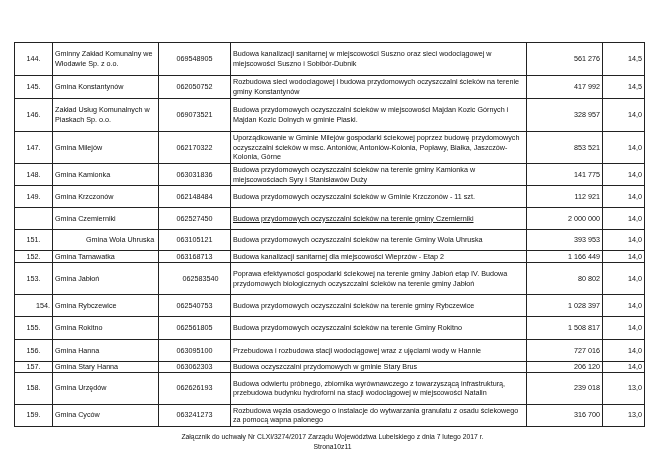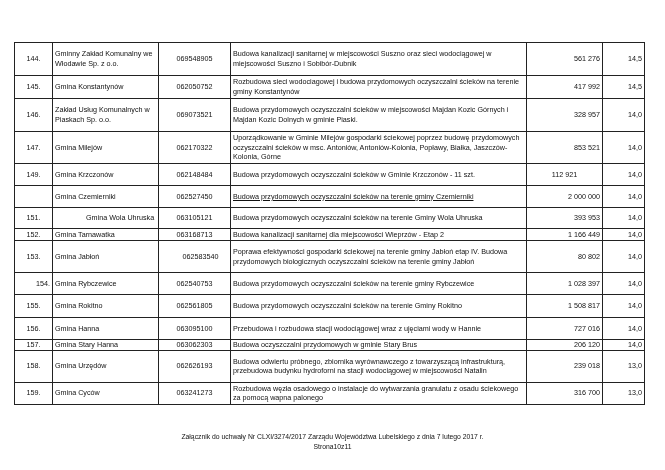--- a/index.html
+++ b/index.html
@@ -49,25 +49,33 @@
       </tr>
       <tr style="height: 32px;">
         <td class="lp" style="height: 31px;">147.</td>
         <td class="name" style="height: 31px;">Gmina Milejów</td>
         <td class="regon" style="height: 31px;">062170322</td>
         <td class="desc" style="height: 31px;">Uporządkowanie w Gminie Milejów gospodarki ściekowej poprzez budowę przydomowych oczyszczalni ścieków w msc. Antoniów, Antoniów-Kolonia, Popławy, Białka, Jaszczów-Kolonia, Górne</td>
         <td class="amount" style="height: 31px;">853 521</td>
         <td class="score" style="height: 31px;">14,0</td>
       </tr>
       <tr style="height: 22px;">
+        <td class="lp" style="height: 21px;">148.</td>
+        <td class="name" style="height: 21px;">Gmina Kamionka</td>
+        <td class="regon" style="height: 21px;">063031836</td>
+        <td class="desc" style="height: 21px;">Budowa przydomowych oczyszczalni ścieków na terenie gminy Kamionka w miejscowościach Syry i Stanisławów Duży</td>
+        <td class="amount" style="height: 21px;">141 775</td>
+        <td class="score" style="height: 21px;">14,0</td>
+      </tr>
+      <tr style="height: 22px;">
         <td class="lp" style="height: 21px;">149.</td>
         <td class="name" style="height: 21px;">Gmina Krzczonów</td>
         <td class="regon" style="height: 21px;">062148484</td>
         <td class="desc" style="height: 21px;">Budowa przydomowych oczyszczalni ścieków w Gminie Krzczonów - 11 szt.</td>
-        <td class="amount" style="height: 21px; text-align: center;">112 921</td>
+        <td class="amount" style="height: 21px;">112 921</td>
         <td class="score" style="height: 21px;">14,0</td>
       </tr>
       <tr style="height: 22px;">
         <td class="lp" style="height: 21px; padding-left: 40px;">150.</td>
         <td class="name" style="height: 21px;">Gmina Czemierniki</td>
         <td class="regon" style="height: 21px;">062527450</td>
         <td class="desc" style="height: 21px; text-decoration: underline;">Budowa przydomowych oczyszczalni ścieków na terenie gminy Czemierniki</td>
         <td class="amount" style="height: 21px;">2 000 000</td>
         <td class="score" style="height: 21px;">14,0</td>
       </tr>

